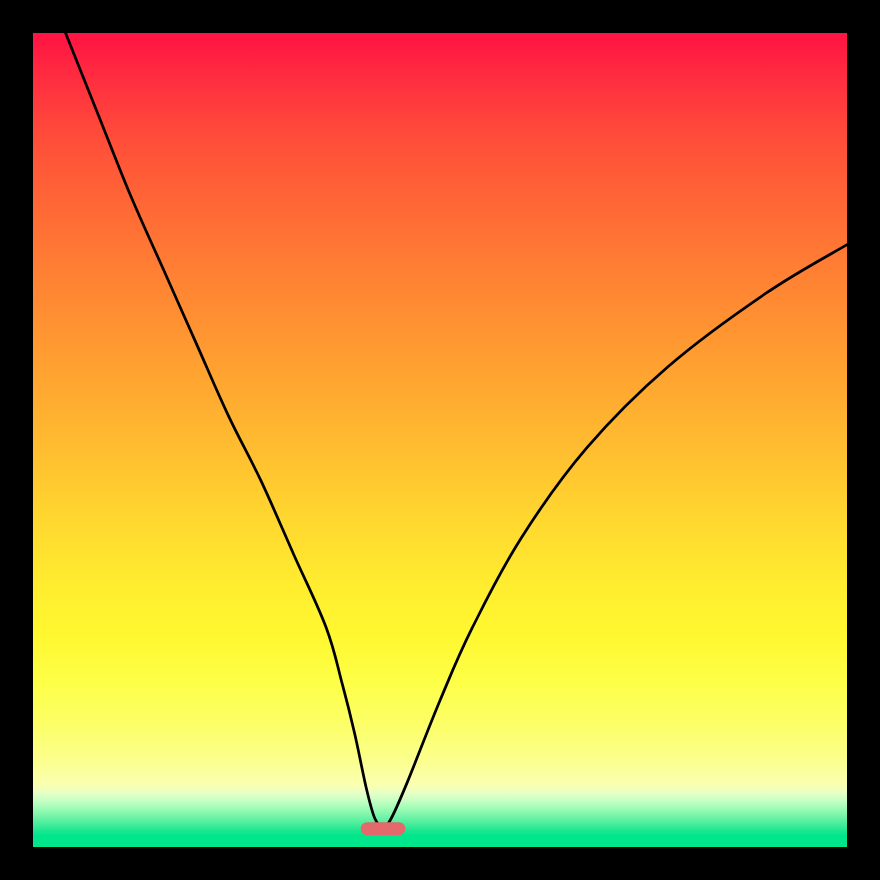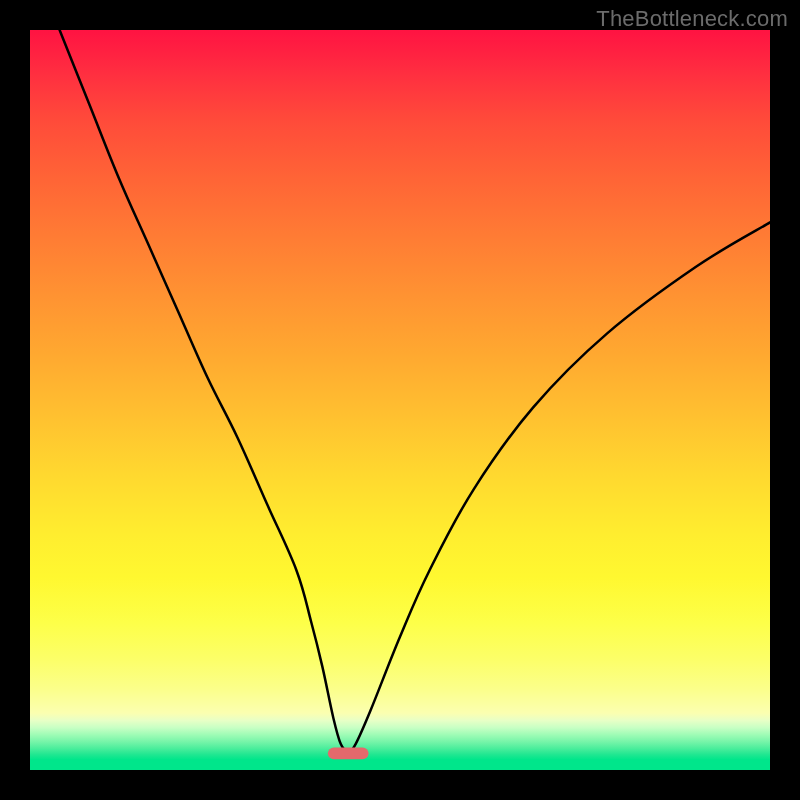--- a/index.html
+++ b/index.html
@@ -66,21 +66,20 @@
     top: 0;
     width: 740px;
     height: 740px;
     overflow: visible;
   }
 </style>
 </head>
 <body>
 
 <div class="frame">
-  <div class="watermark">TheBottleneck.com</div>
 
   <div class="plot-area">
     <svg class="curve" viewBox="0 0 740 740" preserveAspectRatio="none">
       <path id="curve-path" fill="none" stroke="#000000" stroke-width="2.5" stroke-linecap="round" stroke-linejoin="round" d="M 29.60 0.00 C 34.93 13.32, 48.54 47.36, 59.20 74.00 C 69.86 100.64, 78.14 122.69, 88.80 148.00 C 99.46 173.31, 107.74 190.62, 118.40 214.60 C 129.06 238.58, 137.34 257.22, 148.00 281.20 C 158.66 305.18, 166.94 325.16, 177.60 347.80 C 188.26 370.44, 196.54 384.36, 207.20 407.00 C 217.86 429.64, 226.14 449.62, 236.80 473.60 C 247.46 497.58, 258.41 518.89, 266.40 540.20 C 274.39 561.51, 276.54 574.68, 281.20 592.00 C 285.86 609.32, 288.30 619.08, 292.30 636.40 C 296.30 653.72, 300.07 674.21, 303.40 688.20 C 306.73 702.19, 308.14 708.11, 310.80 714.10 C 313.46 720.09, 315.54 721.50, 318.20 721.50 C 320.86 721.50, 321.60 721.43, 325.60 714.10 C 329.60 706.77, 332.41 700.11, 340.40 680.80 C 348.39 661.49, 359.34 632.11, 370.00 606.80 C 380.66 581.49, 386.28 566.84, 399.60 540.20 C 412.92 513.56, 425.35 488.10, 444.00 458.80 C 462.65 429.50, 479.22 405.37, 503.20 377.40 C 527.18 349.43, 547.90 328.71, 577.20 303.40 C 606.50 278.09, 636.70 256.78, 666.00 236.80 C 695.30 216.82, 726.68 200.39, 740.00 192.40"></path>
     </svg>
     <svg class="marker" viewBox="0 0 740 740" preserveAspectRatio="none">
       <rect id="marker-rect" rx="6" ry="6" fill="#e4696c" x="297.85" y="717.43" width="40.70" height="11.84"></rect>
     </svg>
   </div>
 </div>

